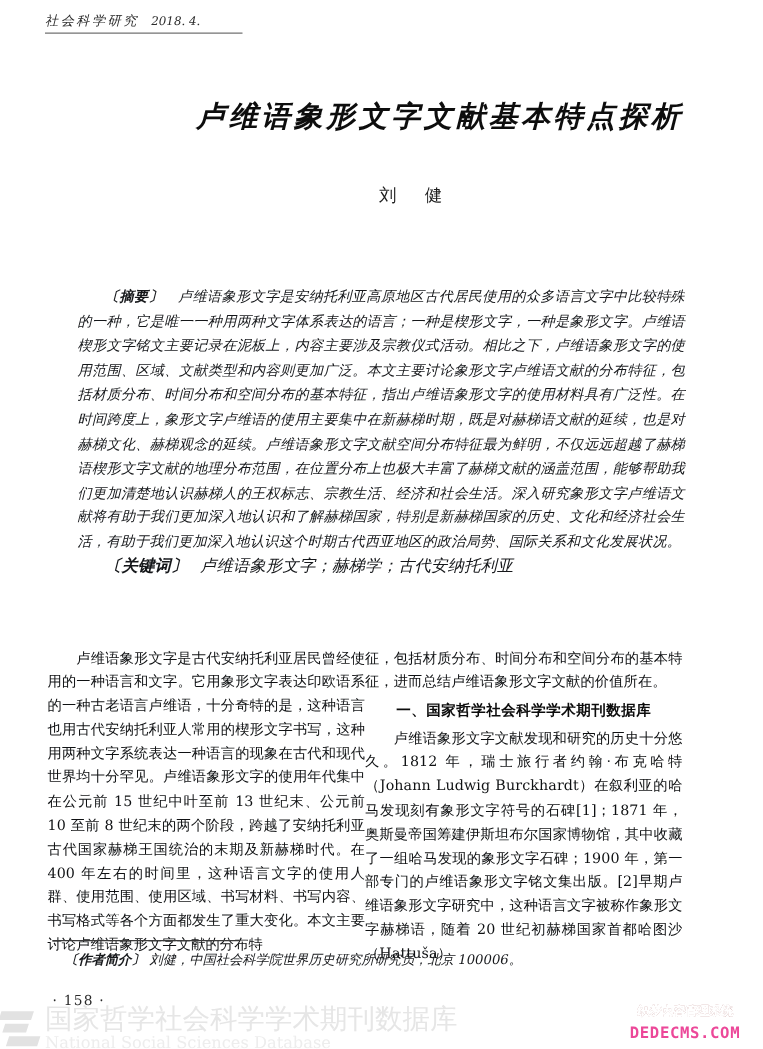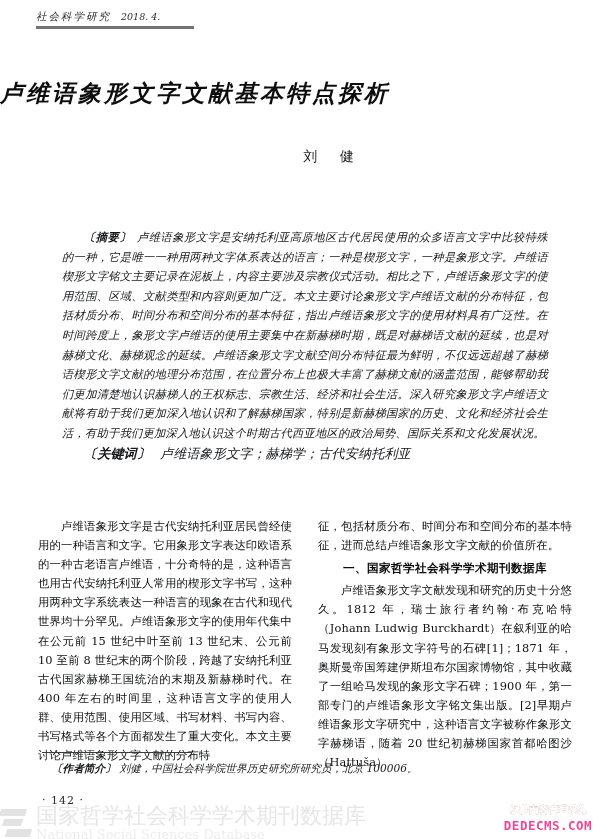--- a/index.html
+++ b/index.html
@@ -18,21 +18,21 @@
     background: #ffffff;
     overflow: hidden;
   }
 
   
   .masthead {
     position: absolute;
     left: 36px;
     top: 10px;
     width: 158px;
-    border-bottom: 3px solid #737373;
+    border-bottom: 1px solid #737373;
     padding-bottom: 2px;
     display: flex;
     align-items: baseline;
     gap: 10px;
   }
   .masthead-journal {
     font-family: "DejaVu Serif", serif;
     font-style: italic;
     font-size: 10.5px;
     letter-spacing: 2px;
@@ -46,21 +46,21 @@
     color: #2b2b2b;
     white-space: nowrap;
   }
 
   
   .title {
     position: absolute;
     left: 0;
     top: 78px;
     width: 547px;
-    text-align: left;
+    text-align: right;
     font-family: "DejaVu Serif", serif;
     font-weight: bold;
     font-style: italic;
     font-size: 23px;
     letter-spacing: 3px;
     color: #0d0d0d;
   }
 
   .author {
     position: absolute;
@@ -90,21 +90,21 @@
     text-align: justify;
     text-justify: inter-character;
     color: #15171a;
     text-indent: 22px;
     letter-spacing: 0.2px;
     margin: 0;
   }
   .tag {
     font-weight: bold;
     font-style: italic;
-    margin-right: 6px;
+    margin-right: 12px;
   }
   .meta-line {
     font-family: "DejaVu Serif", serif;
     font-style: italic;
     font-size: 13px;
     line-height: 19.6px;
     color: #15171a;
     margin: 0;
     padding-left: 22px;
     letter-spacing: 0.2px;
@@ -117,21 +117,20 @@
   }
 
   
   .columns {
     position: absolute;
     left: 38px;
     top: 517px;
     width: 534px;
     height: 228px;
     display: flex;
-    gap: 26px;
   }
   .col {
     width: 254px;
   }
   .body-para {
     font-family: "DejaVu Serif", serif;
     font-size: 11.4px;
     line-height: 19.1px;
     text-align: justify;
     text-justify: inter-character;
@@ -284,21 +283,21 @@
     <div class="col">
       <p class="body-para cont">征，包括材质分布、时间分布和空间分布的基本特征，进而总结卢维语象形文字文献的价值所在。</p>
       <div class="section-heading">一、国家哲学社会科学学术期刊数据库</div>
       <p class="body-para">卢维语象形文字文献发现和研究的历史十分悠久。1812 年，瑞士旅行者约翰·布克哈特（Johann Ludwig Burckhardt）在叙利亚的哈马发现刻有象形文字符号的石碑[1]；1871 年，奥斯曼帝国筹建伊斯坦布尔国家博物馆，其中收藏了一组哈马发现的象形文字石碑；1900 年，第一部专门的卢维语象形文字铭文集出版。[2]早期卢维语象形文字研究中，这种语言文字被称作象形文字赫梯语，随着 20 世纪初赫梯国家首都哈图沙（Hattuša）</p>
     </div>
   </div>
 
   <div class="footnote-rule"></div>
   <div class="footnote"><span class="tag">〔作者简介〕</span><span>刘健，中国社会科学院世界历史研究所研究员，北京   100006。</span></div>
 
-  <div class="page-number">· 142 ·</div>
+  <div class="page-number">· 158 ·</div>
 
   <div class="watermark">
     <div class="wm-logo">
       <span class="b1"></span>
         <span class="b2"></span>
         <span class="b3"></span>
     </div>
     <div class="wm-text">
       <div class="wm-cn">国家哲学社会科学学术期刊数据库</div>
       <div class="wm-en">National Social Sciences Database</div>

